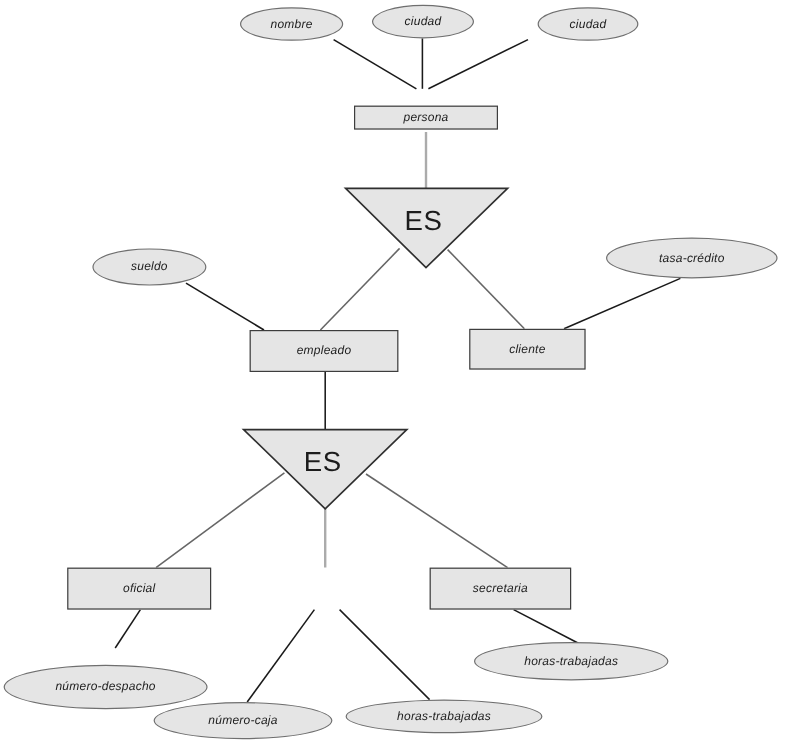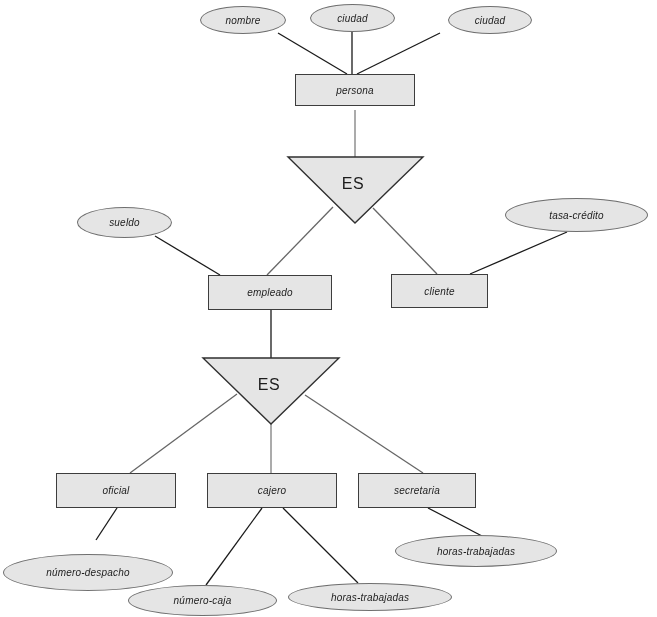--- a/index.html
+++ b/index.html
@@ -35,21 +35,21 @@
     font-size: 10px;
     font-style: italic;
     letter-spacing: 0.2px;
     white-space: nowrap;
   }
   .entity    { border: 1px solid var(--rect-border, #3d3d3d); }
   .attribute { border: 1px solid var(--ellipse-border, #6f6f6f); border-radius: 50%; }
   .isa-label {
     position: absolute;
     transform: translate(-50%, -50%);
-    font-size: 16px;
+    font-size: 23px;
     font-style: normal;
     letter-spacing: 0.5px;
     color: var(--text, #1c1c1c);
   }
 </style>
 </head>
 <body style="--bg: #ffffff; --node-fill: #e5e5e5; --rect-border: #3d3d3d; --ellipse-border: #6f6f6f; --triangle-border: #2f2f2f; --line-black: #1a1a1a; --line-gray: #666666; --line-light: #ababab; --text: #1c1c1c;">
 
 <div class="canvas">
 
@@ -83,20 +83,19 @@
   <div class="node attribute" style="left:200px; top:6px;   width:86px;  height:28px;">nombre</div>
   <div class="node attribute" style="left:310px; top:4px;   width:85px;  height:28px;">ciudad</div>
   <div class="node attribute" style="left:448px; top:6px;   width:84px;  height:28px;">ciudad</div>
   <div class="node attribute" style="left:77px;  top:207px; width:95px;  height:31px;text-align:right;">sueldo</div>
   <div class="node attribute" style="left:505px; top:198px; width:143px; height:34px;">tasa-crédito</div>
   <div class="node attribute" style="left:3px;   top:554px; width:170px; height:37px;">número-despacho</div>
   <div class="node attribute" style="left:128px; top:585px; width:149px; height:31px;">número-caja</div>
   <div class="node attribute" style="left:288px; top:583px; width:164px; height:28px;">horas-trabajadas</div>
   <div class="node attribute" style="left:395px; top:535px; width:162px; height:32px;">horas-trabajadas</div>
 
-  <div class="node entity" style="left:295px; top:74px;  width:120px; height:32px;">persona</div>
+  <div class="node entity" style="left:295px; top:88px;  width:120px; height:20px;">persona</div>
   <div class="node entity" style="left:391px; top:274px; width:97px;  height:34px;">cliente</div>
   <div class="node entity" style="left:208px; top:275px; width:124px; height:35px;">empleado</div>
   <div class="node entity" style="left:56px;  top:473px; width:120px; height:35px;">oficial</div>
-  <div class="node entity" style="left:207px; top:473px; width:130px; height:35px;">cajero</div>
   <div class="node entity" style="left:358px; top:473px; width:118px; height:35px;">secretaria</div>
 
 </div>
 
 </body></html>

